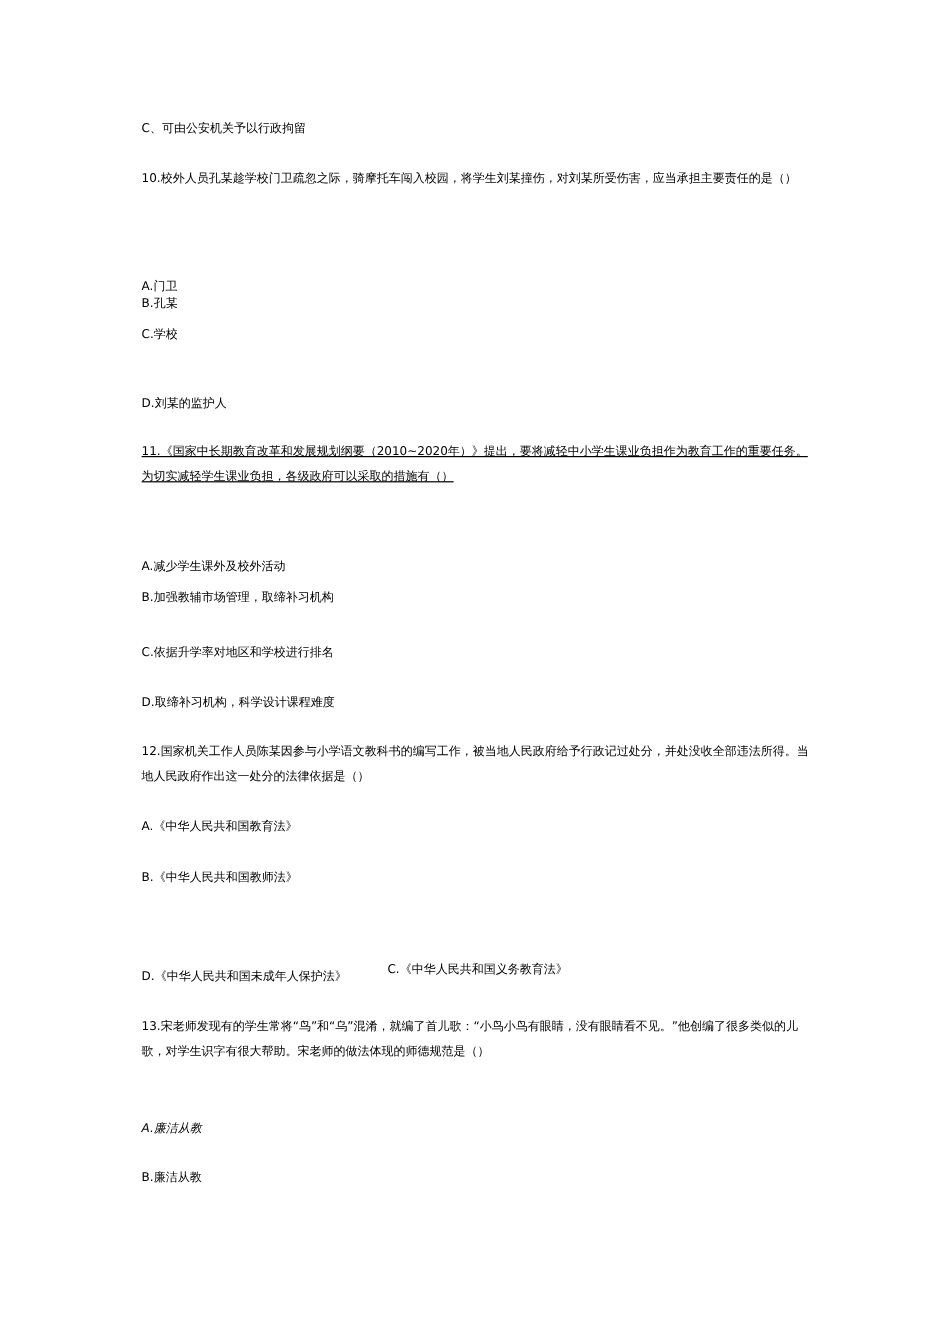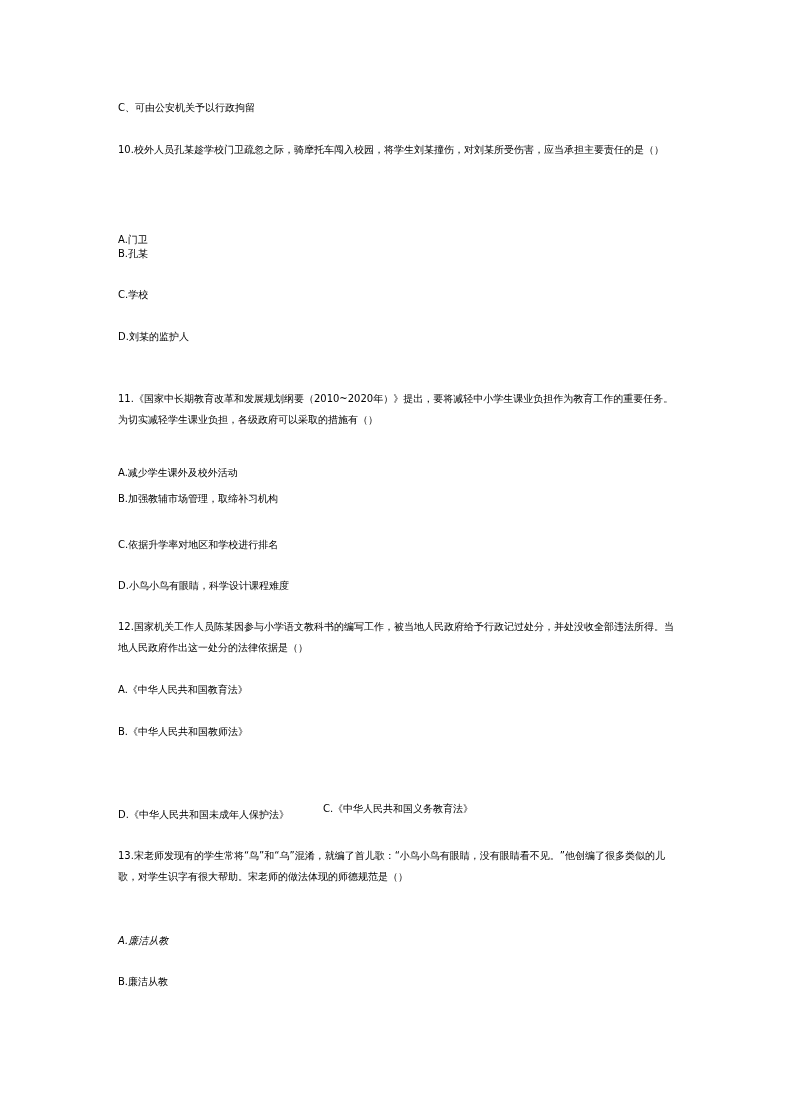--- a/index.html
+++ b/index.html
@@ -35,28 +35,28 @@
 </head>
 <body>
 
 <div class="page">
 
   <div class="para" style="top:97px;">C、可由公安机关予以行政拘留</div>
 
   <div class="para" style="top:139px;">10.校外人员孔某趁学校门卫疏忽之际，骑摩托车闯入校园，将学生刘某撞伤，对刘某所受伤害，应当承担主要责任的是（）</div>
   <div class="para" style="top:202px;margin-top:27px;">A.门卫</div>
   <div class="para" style="top:243px;">B.孔某</div>
-  <div class="para" style="top:284px;">C.学校</div>
+  <div class="para" style="top:269px;">C.学校</div>
   <div class="para" style="top:326px;">D.刘某的监护人</div>
 
-  <div class="para" style="top:388px;">11.《国家中长期教育改革和发展规划纲要（2010~2020年）》提出，要将减轻中小学生课业负担作为教育工作的重要任务。为切实减轻学生课业负担，各级政府可以采取的措施有（）</div>
+  <div class="para" style="top:366px;text-decoration:underline;">11.《国家中长期教育改革和发展规划纲要（2010~2020年）》提出，要将减轻中小学生课业负担作为教育工作的重要任务。为切实减轻学生课业负担，各级政府可以采取的措施有（）</div>
   <div class="para" style="top:462px;">A.减少学生课外及校外活动</div>
   <div class="para" style="top:488px;">B.加强教辅市场管理，取缔补习机构</div>
   <div class="para" style="top:534px;">C.依据升学率对地区和学校进行排名</div>
-  <div class="para" style="top:575px;">D.小鸟小鸟有眼睛，科学设计课程难度</div>
+  <div class="para" style="top:575px;">D.取缔补习机构，科学设计课程难度</div>
 
   <div class="para" style="top:616px;">12.国家机关工作人员陈某因参与小学语文教科书的编写工作，被当地人民政府给予行政记过处分，并处没收全部违法所得。当地人民政府作出这一处分的法律依据是（）</div>
   <div class="para" style="top:679px;">A.《中华人民共和国教育法》</div>
   <div class="para" style="top:721px;">B.《中华人民共和国教师法》</div>
   <div class="para" style="top:798px;text-align:center;">C.《中华人民共和国义务教育法》</div>
   <div class="para" style="top:804px;">D.《中华人民共和国未成年人保护法》</div>
 
   <div class="para" style="top:845px;">13.宋老师发现有的学生常将“鸟”和“乌”混淆，就编了首儿歌：“小鸟小鸟有眼睛，没有眼睛看不见。”他创编了很多类似的儿歌，对学生识字有很大帮助。宋老师的做法体现的师德规范是（）</div>
   <div class="para" style="top:930px;font-style:italic;">A.廉洁从教</div>
   <div class="para" style="top:971px;">B.廉洁从教</div>

